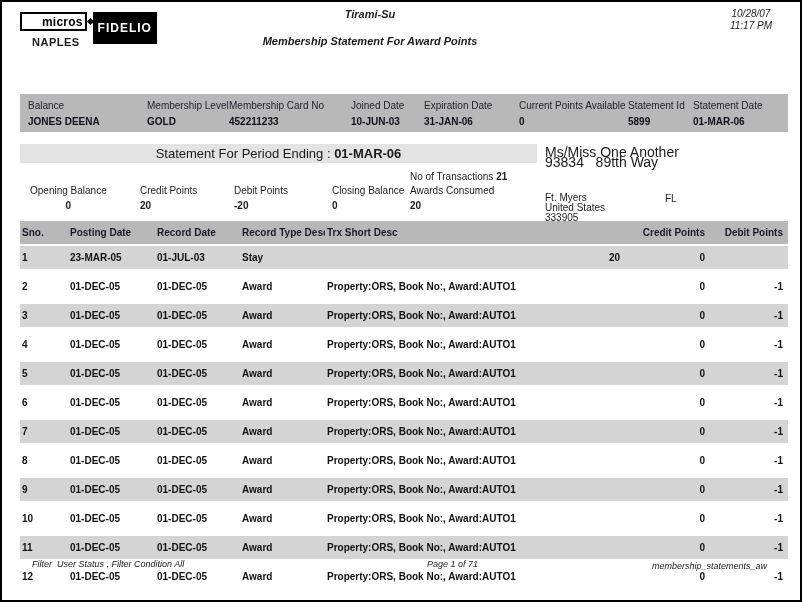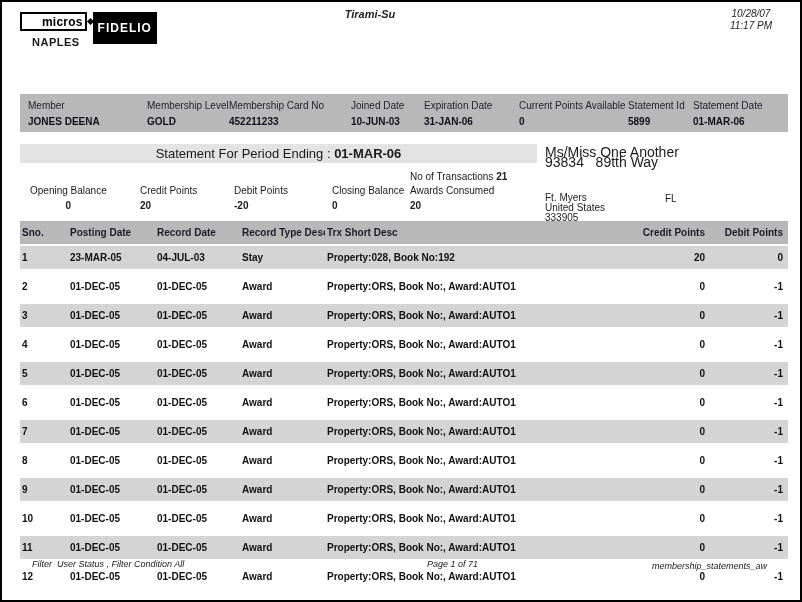--- a/index.html
+++ b/index.html
@@ -101,29 +101,30 @@
 
   <div class="logo">
     <span class="logo-micros">micros</span>
     <span class="logo-diamond"></span>
     <span class="logo-fidelio">FIDELIO</span>
   </div>
   <div class="property-name">NAPLES</div>
 
   <div class="title-block">
     <div class="report-title">Tirami-Su</div>
+    <div class="report-subtitle">Membership Statement For Award Points</div>
   </div>
 
   <div class="datetime">
     <div>10/28/07</div>
     <div>11:17 PM</div>
   </div>
 
   <div class="member-band">
-    <div class="lbl">Member</div>
+    <div class="lbl">Balance</div>
     <div class="lbl">Membership Level</div>
     <div class="lbl">Membership Card No</div>
     <div class="lbl">Joined Date</div>
     <div class="lbl">Expiration Date</div>
     <div class="lbl">Current Points Available</div>
     <div class="lbl">Statement Id</div>
     <div class="lbl">Statement Date</div>
     <div class="val">JONES DEENA</div>
     <div class="val">GOLD</div>
     <div class="val">452211233</div>
@@ -184,23 +185,22 @@
       <div class="cell">Record Date</div>
       <div class="cell">Record Type Desc</div>
       <div class="cell">Trx Short Desc</div>
       <div class="cell num">Credit Points</div>
       <div class="cell num">Debit Points</div>
     </div>
     <div>
         <div class="t-row striped">
           <div class="cell">1</div>
           <div class="cell">23-MAR-05</div>
-          <div class="cell">04-JUL-03</div>
+          <div class="cell">01-JUL-03</div>
           <div class="cell">Stay</div>
-          <div class="cell">Property:028, Book No:192</div>
           <div class="cell num">20</div>
           <div class="cell num">0</div>
         </div>
         <div class="t-row">
           <div class="cell">2</div>
           <div class="cell">01-DEC-05</div>
           <div class="cell">01-DEC-05</div>
           <div class="cell">Award</div>
           <div class="cell">Property:ORS, Book No:, Award:AUTO1</div>
           <div class="cell num">0</div>

